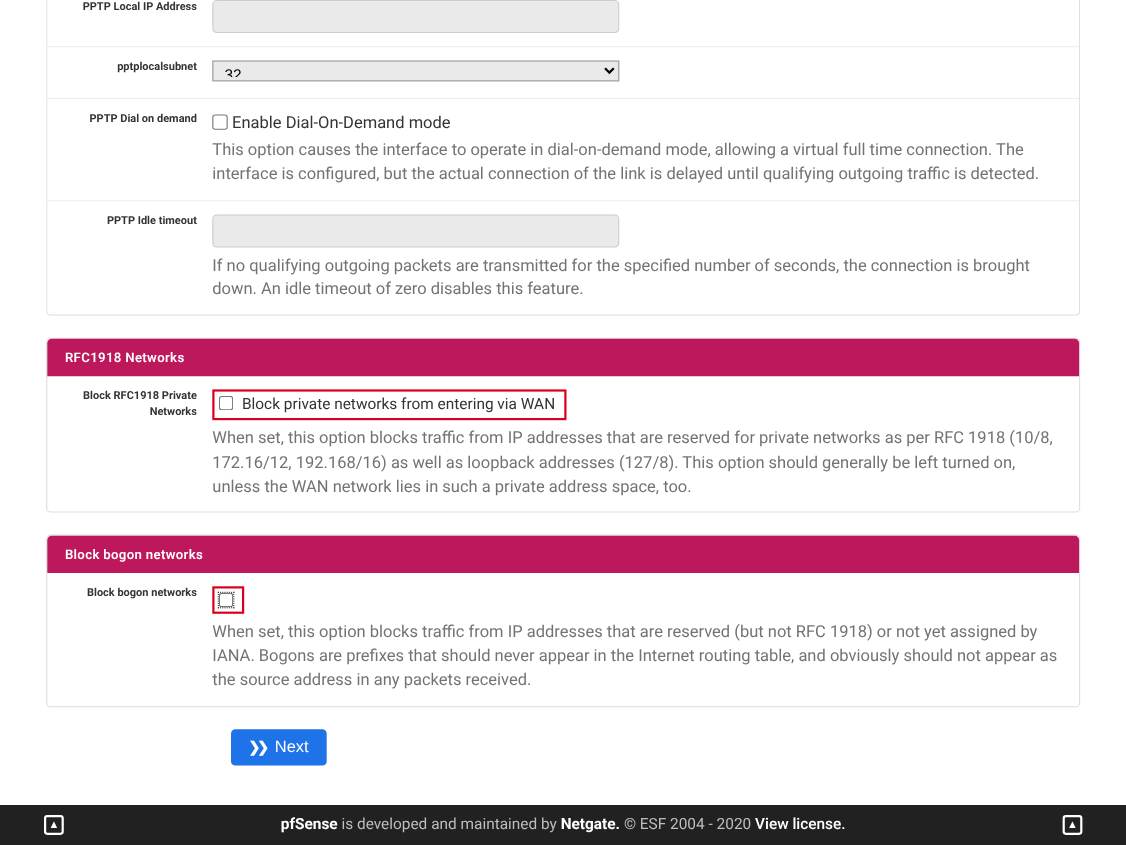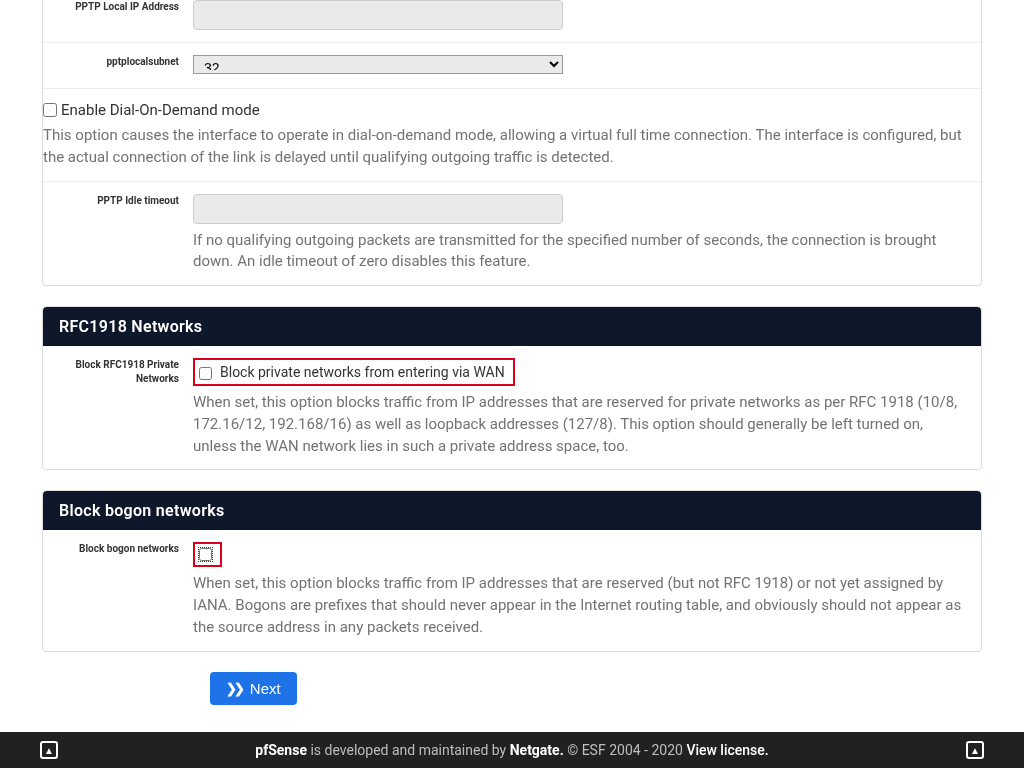--- a/index.html
+++ b/index.html
@@ -10,24 +10,24 @@
     background: #fff;
   }
   .container { width: 940px; margin: 0 auto; }
   .panel {
     border: 1px solid #ddd;
     border-radius: 4px;
     margin-bottom: 20px;
     background: #fff;
   }
   .panel-heading {
-    background: #0f172a;
+    background: #be185d;
     color: #fff;
     padding: 10px 16px;
-    font-size: 16px;
+    font-size: 12px;
     font-weight: 600;
     letter-spacing: 0.3px;
     border-top-left-radius: 4px;
     border-top-right-radius: 4px;
   }
   .form-group {
     display: flex;
     border-bottom: 1px solid #eee;
     padding: 12px 0;
   }
@@ -76,21 +76,21 @@
   .help-block {
     color: #737373;
     font-size: 15px;
     margin-top: 6px;
     line-height: 1.45;
   }
   .highlight-box {
     border: 2px solid #d9001b;
     display: inline-flex;
     padding: 4px 8px 4px 4px;
-    align-items: flex-end;
+    align-items: flex-start;
     gap: 8px;
   }
   .focus-check { outline: 1px dotted #333; }
   .btn-primary {
     display: inline-flex;
     align-items: center;
     gap: 8px;
     background: #1e73e8;
     color: #fff;
     border: none;
@@ -152,20 +152,21 @@
       <div class="col-label">pptplocalsubnet</div>
       <div class="col-input">
         <select class="form-control">
           <option>32</option>
         </select>
       </div>
     </div>
 
 
     <div class="form-group">
+      <div class="col-label">PPTP Dial on demand</div>
       <div class="col-input">
         <label class="checkbox-line">
           <input type="checkbox" style="">
           <span>Enable Dial-On-Demand mode</span>
         </label>
         <div class="help-block">This option causes the interface to operate in dial-on-demand mode, allowing a virtual full time connection. The interface is configured, but the actual connection of the link is delayed until qualifying outgoing traffic is detected.</div>
       </div>
     </div>
 
     <div class="form-group">

